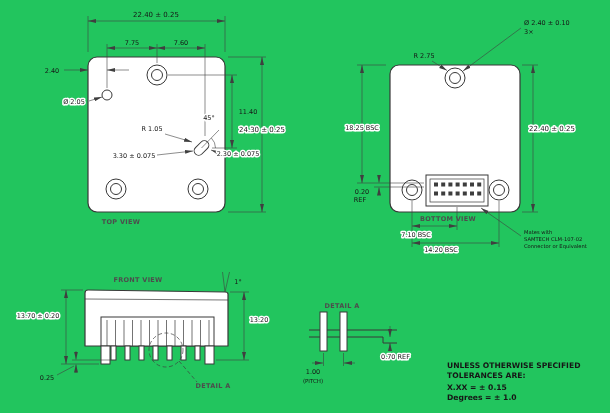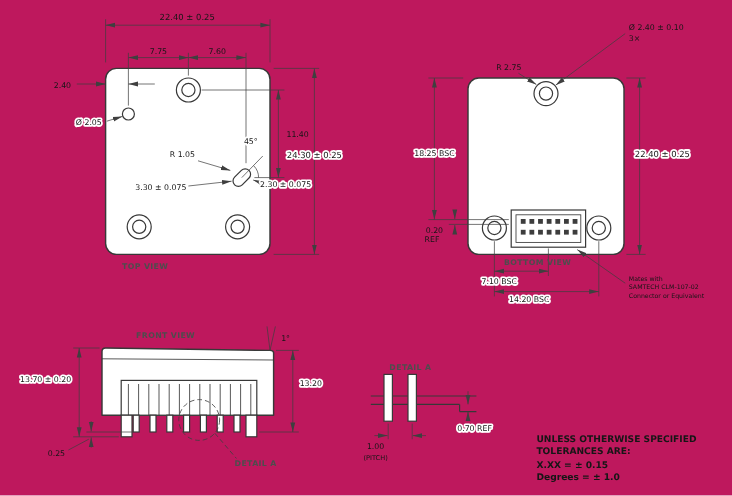--- a/index.html
+++ b/index.html
@@ -1,17 +1,17 @@
 <!DOCTYPE html>
 <html><head>
 <meta charset="utf-8">
 <title>drawing</title>
 <style>
   html,body{margin:0;padding:0;background:#fff;}
-  .canvas{width:610px;height:413px;background:#be185d;position:relative;overflow:hidden;}
+  .canvas{width:610px;height:413px;background:#22c55e;position:relative;overflow:hidden;}
   svg{display:block;}
   .part{fill:#ffffff;stroke:#383838;stroke-width:1.2;stroke-linejoin:round;}
   .part2{fill:#ffffff;stroke:#383838;stroke-width:1;}
   .pl{fill:none;stroke:#383838;stroke-width:1;}
   .thin2{fill:none;stroke:#383838;stroke-width:0.7;}
   .dim{fill:none;stroke:#3f3f3f;stroke-width:0.6;}
   .dash{fill:none;stroke:#3f3f3f;stroke-width:0.7;stroke-dasharray:4 2.5;}
   .pad{fill:#3d3d3d;stroke:none;}
   text{font-family:"DejaVu Sans","Liberation Sans",sans-serif;fill:#161616;}
   .t{font-size:6.5px;}

